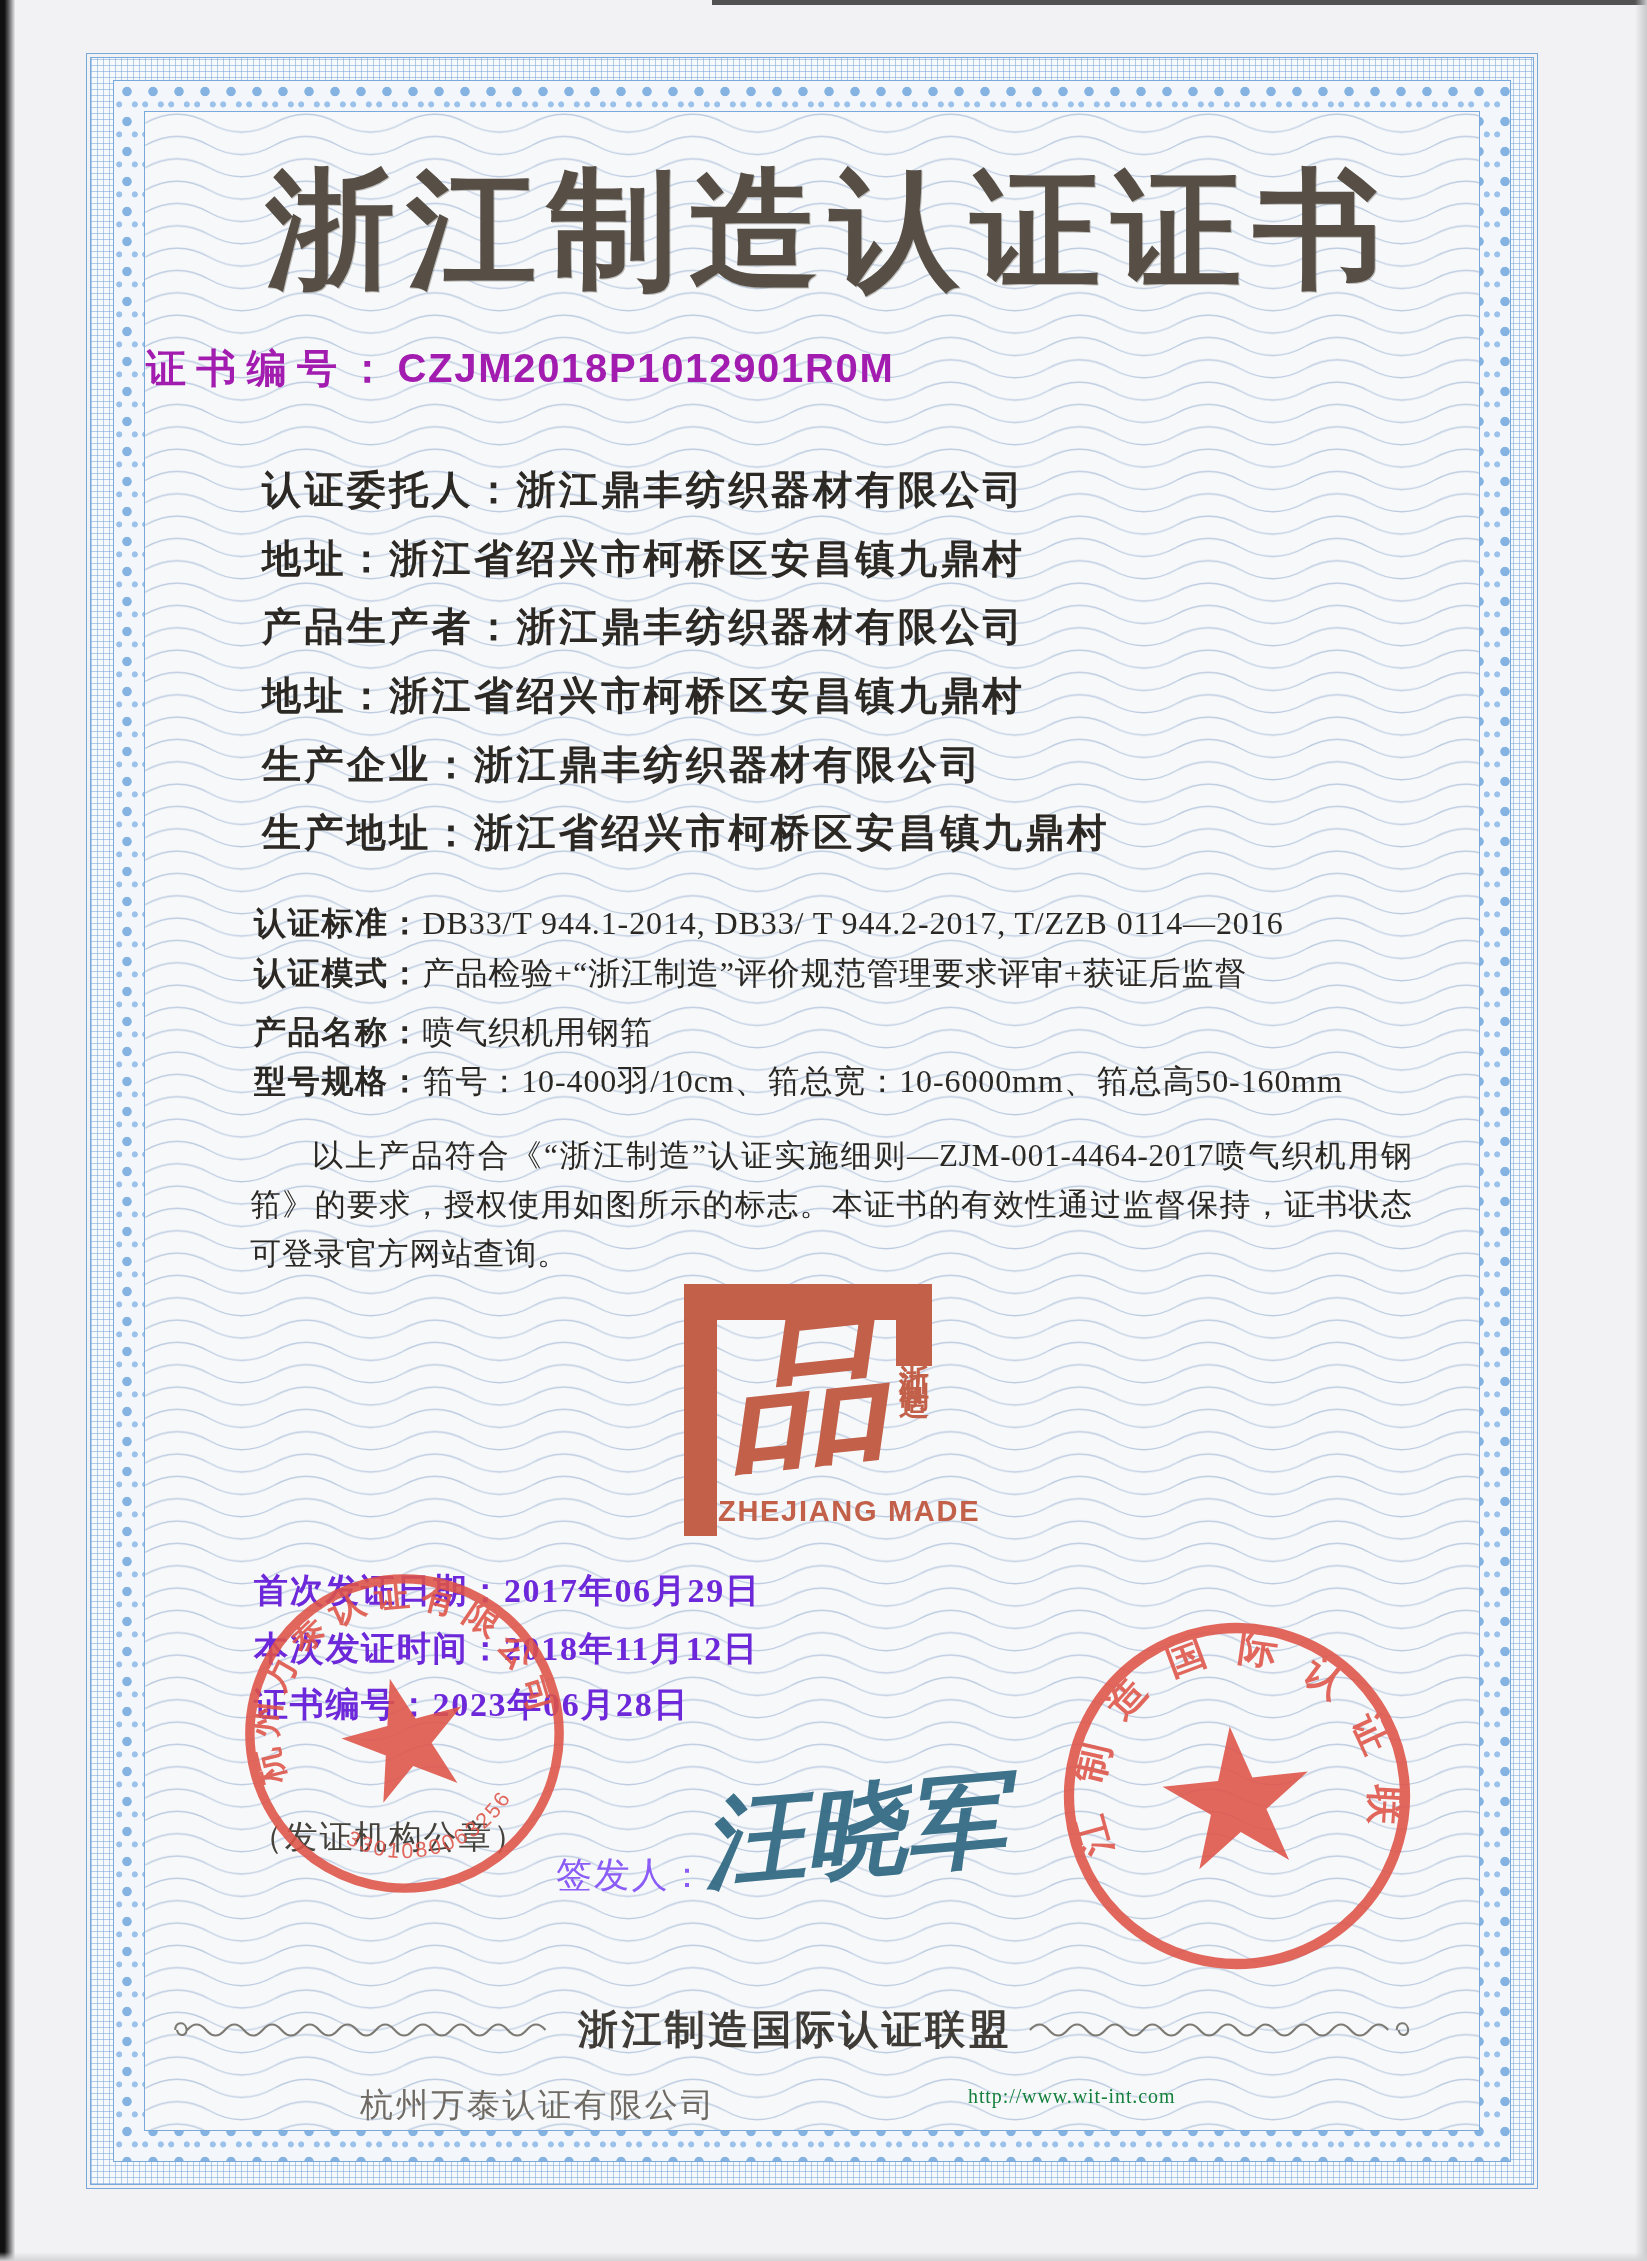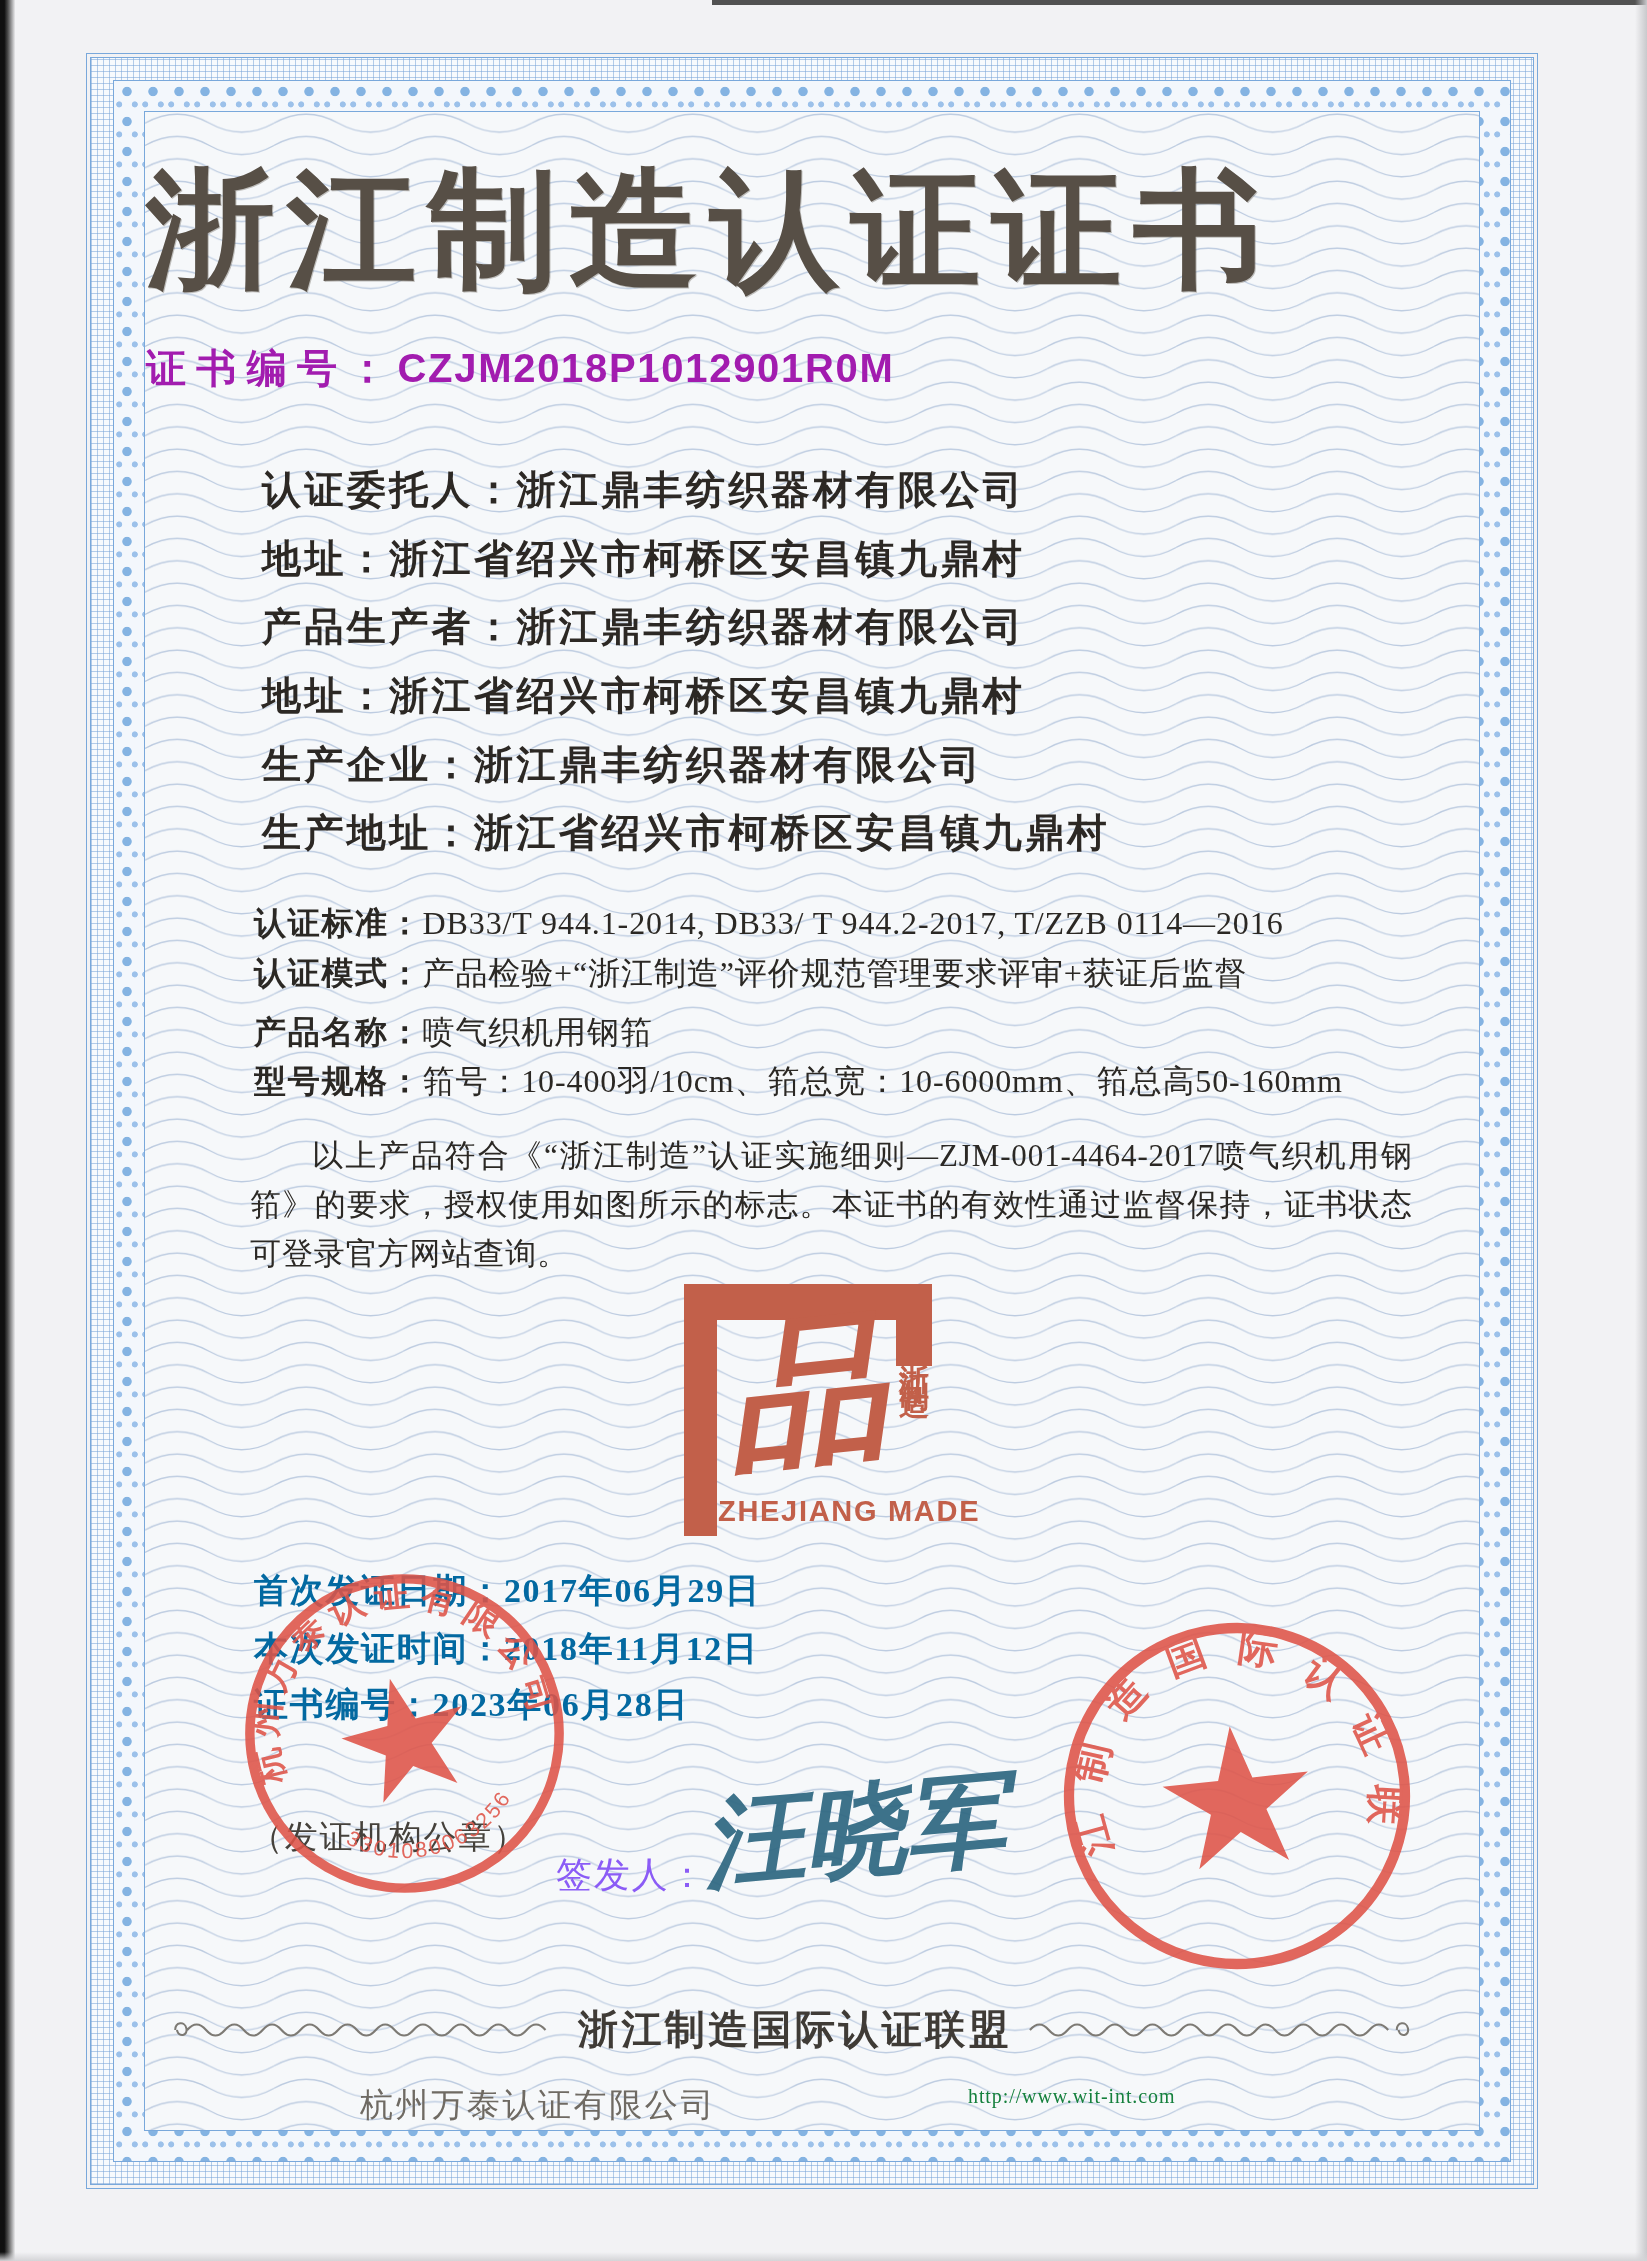--- a/index.html
+++ b/index.html
@@ -27,21 +27,21 @@
       background-image:
         radial-gradient(circle at 50% 35%, #84b3e2 4.3px, rgba(0,0,0,0) 5.1px),
         radial-gradient(circle at 20% 78%, #9cc1ea 2.6px, rgba(0,0,0,0) 3.4px),
         radial-gradient(circle at 80% 78%, #9cc1ea 2.6px, rgba(0,0,0,0) 3.4px);
       background-size:26px 30px;}
   .f4{height:100%;box-sizing:border-box;border:1.7px solid #79a8db;background:#f6f8fa;position:relative;overflow:hidden;}
   .waves{position:absolute;inset:0;width:100%;height:100%;}
 
   .layer{position:absolute;inset:0;z-index:3;}
 
-  .title{position:absolute;left:146px;width:1332px;top:144px;text-align:left;
+  .title{position:absolute;left:164px;width:1332px;top:144px;text-align:center;
          font-size:129px;font-weight:bold;letter-spacing:12px;color:#574f46;
          text-shadow:0.9px 0.9px 0 rgba(87,79,70,.35);}
   .certline{position:absolute;left:146px;width:1552px;top:341px;
             font-family:"Liberation Sans","DejaVu Sans",sans-serif;font-weight:bold;color:#a21caf;}
   .certline .lbl{font-size:40px;letter-spacing:10.3px;}
   .certline .val{font-size:40px;letter-spacing:1.7px;}
 
   .info-row{position:absolute;left:254px;font-size:39px;font-weight:bold;letter-spacing:3.4px;color:#2c2824;white-space:nowrap;margin-left:8px;}
   .detail-row{position:absolute;left:254px;font-size:32px;color:#2b2824;white-space:nowrap;}
   .detail-row .lbl{font-weight:bold;letter-spacing:1.7px;}
@@ -55,21 +55,21 @@
   .logo .bar-top{left:0;top:0;width:247px;height:36px;}
   .logo .bar-right{right:1.7px;top:0;width:36px;height:82px;}
   .logo .bar-left{left:0;top:0;width:33px;height:252px;}
   .logo .mark{position:absolute;left:27.5px;top:22px;width:189px;text-align:center;font-size:159px;line-height:172px;
               color:#c2604a;font-weight:bold;font-style:italic;transform:rotate(-6deg);}
   .logo .side{position:absolute;left:209px;top:55px;writing-mode:vertical-rl;font-size:30px;font-weight:bold;
               letter-spacing:8.6px;color:#c2604a;font-family:"Liberation Sans","DejaVu Sans",sans-serif;}
   .logo .caption{position:absolute;left:34px;top:211px;font-size:29px;font-weight:bold;letter-spacing:1.7px;
                  color:#c2604a;font-family:"Liberation Sans","DejaVu Sans",sans-serif;white-space:nowrap;}
 
-  .date-row{position:absolute;left:254px;font-size:34px;font-weight:bold;letter-spacing:1.7px;color:#0369a1;white-space:nowrap;}
+  .date-row{position:absolute;left:254px;font-size:34px;font-weight:bold;letter-spacing:1.7px;color:#6d28d9;white-space:nowrap;}
   .sealnote{position:absolute;left:250px;top:1815px;font-size:33px;letter-spacing:1.7px;color:#45413b;}
   .issuer-label{position:absolute;left:556px;top:1851px;font-size:36px;letter-spacing:1.7px;color:#8b5cf6;}
   .signature{position:absolute;left:703px;top:1765px;font-size:101px;color:#2e6781;font-style:italic;font-weight:bold;
              transform:rotate(-5deg);opacity:.92;white-space:nowrap;z-index:5;}
 
   .stamp{position:absolute;opacity:.88;z-index:4;}
   .stamp-left{left:237px;top:1566px;transform:rotate(-15deg);}
   .stamp-right{left:1057px;top:1616px;transform:rotate(-6deg);}
 
   .heading{position:absolute;left:129px;width:1332px;top:2002px;text-align:center;font-size:40px;font-weight:bold;

